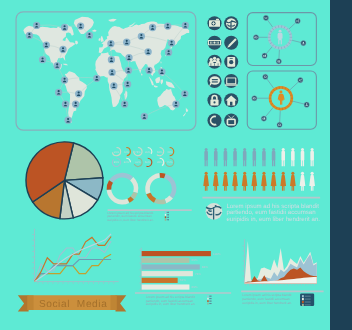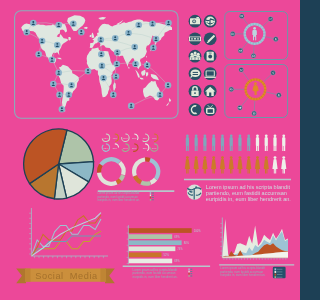--- a/index.html
+++ b/index.html
@@ -1,17 +1,17 @@
 <!DOCTYPE html>
 <html><head>
 <meta charset="utf-8">
 <style>
   html,body{margin:0;padding:0;background:#1d4055;}
   body{width:300px;height:300px;font-family:"Liberation Sans",sans-serif;overflow:hidden;}
-  #root{position:relative;width:300px;height:300px;background:#ec4899;}
+  #root{position:relative;width:300px;height:300px;background:#5eead4;}
   svg{display:block;}
   .layer{position:absolute;left:0;top:0;width:300px;height:300px;}
 </style>
 </head>
 <body>
 
 <div id="root">
 
   <svg class="layer" viewBox="0 0 300 300" width="300" height="300">
     <rect x="14.6" y="10.8" width="163.4" height="107.4" rx="6.4" ry="6.4" fill="none" stroke="#88aebb" stroke-width="1.1"></rect>

